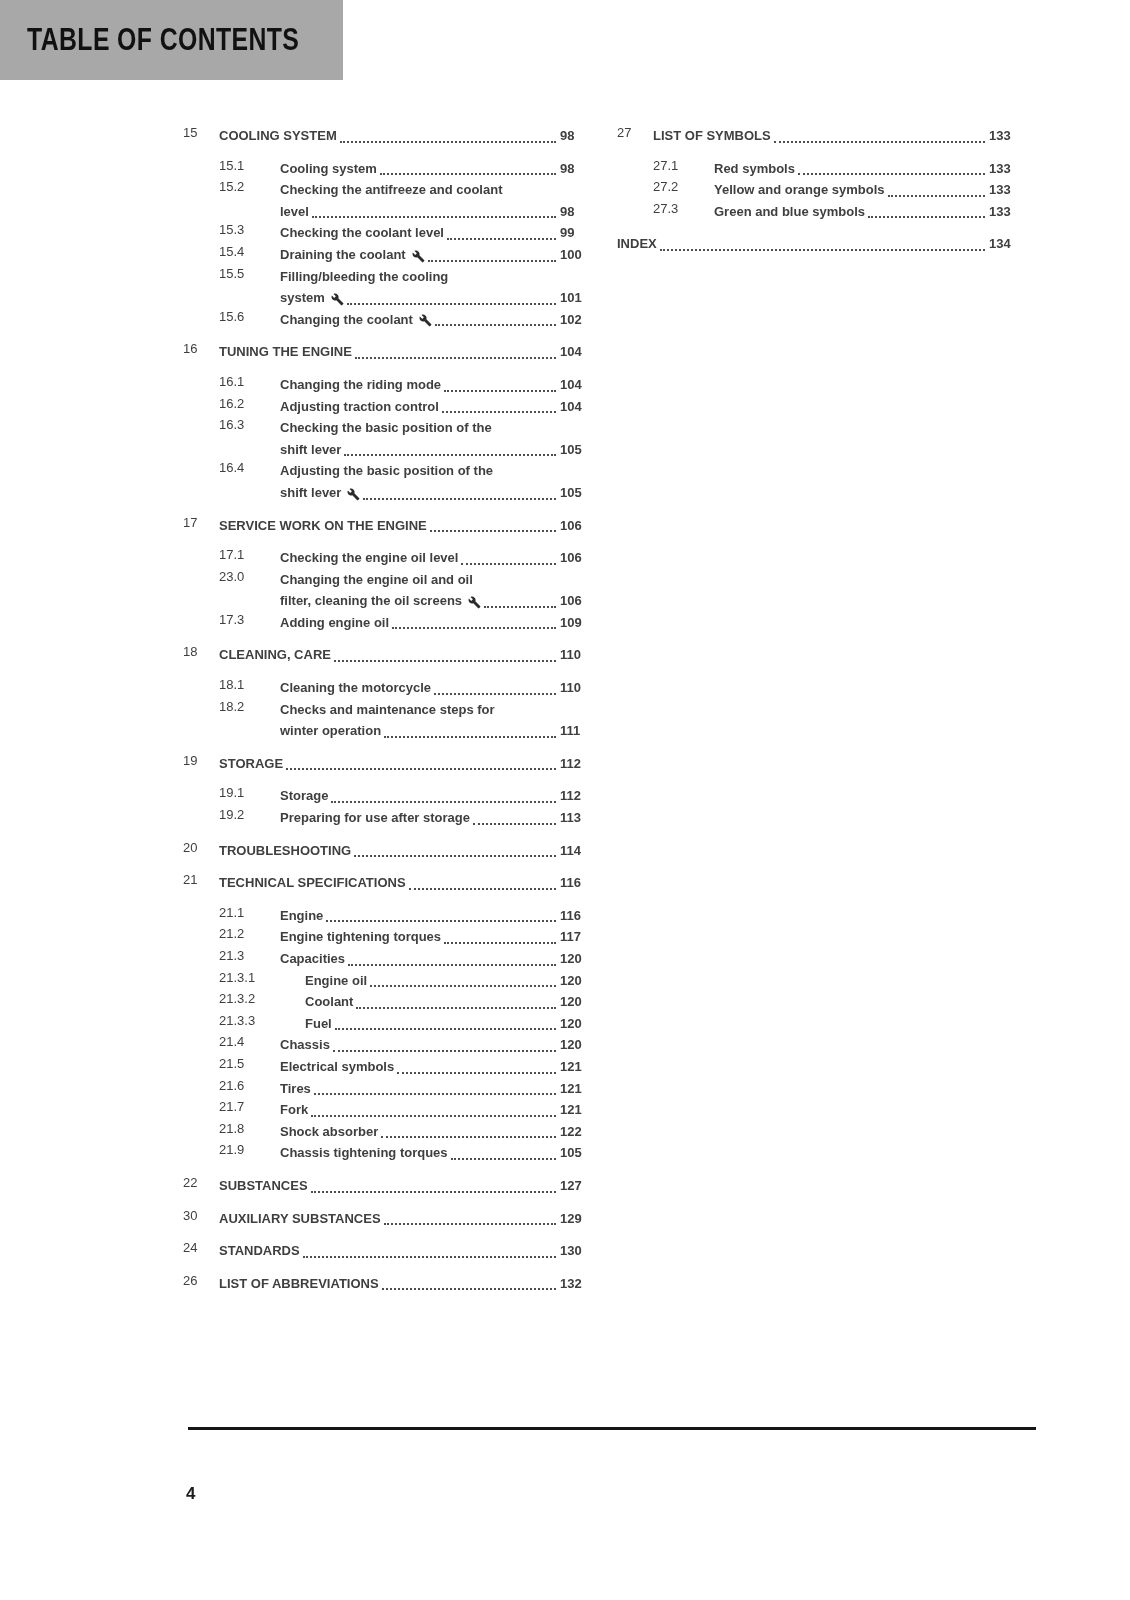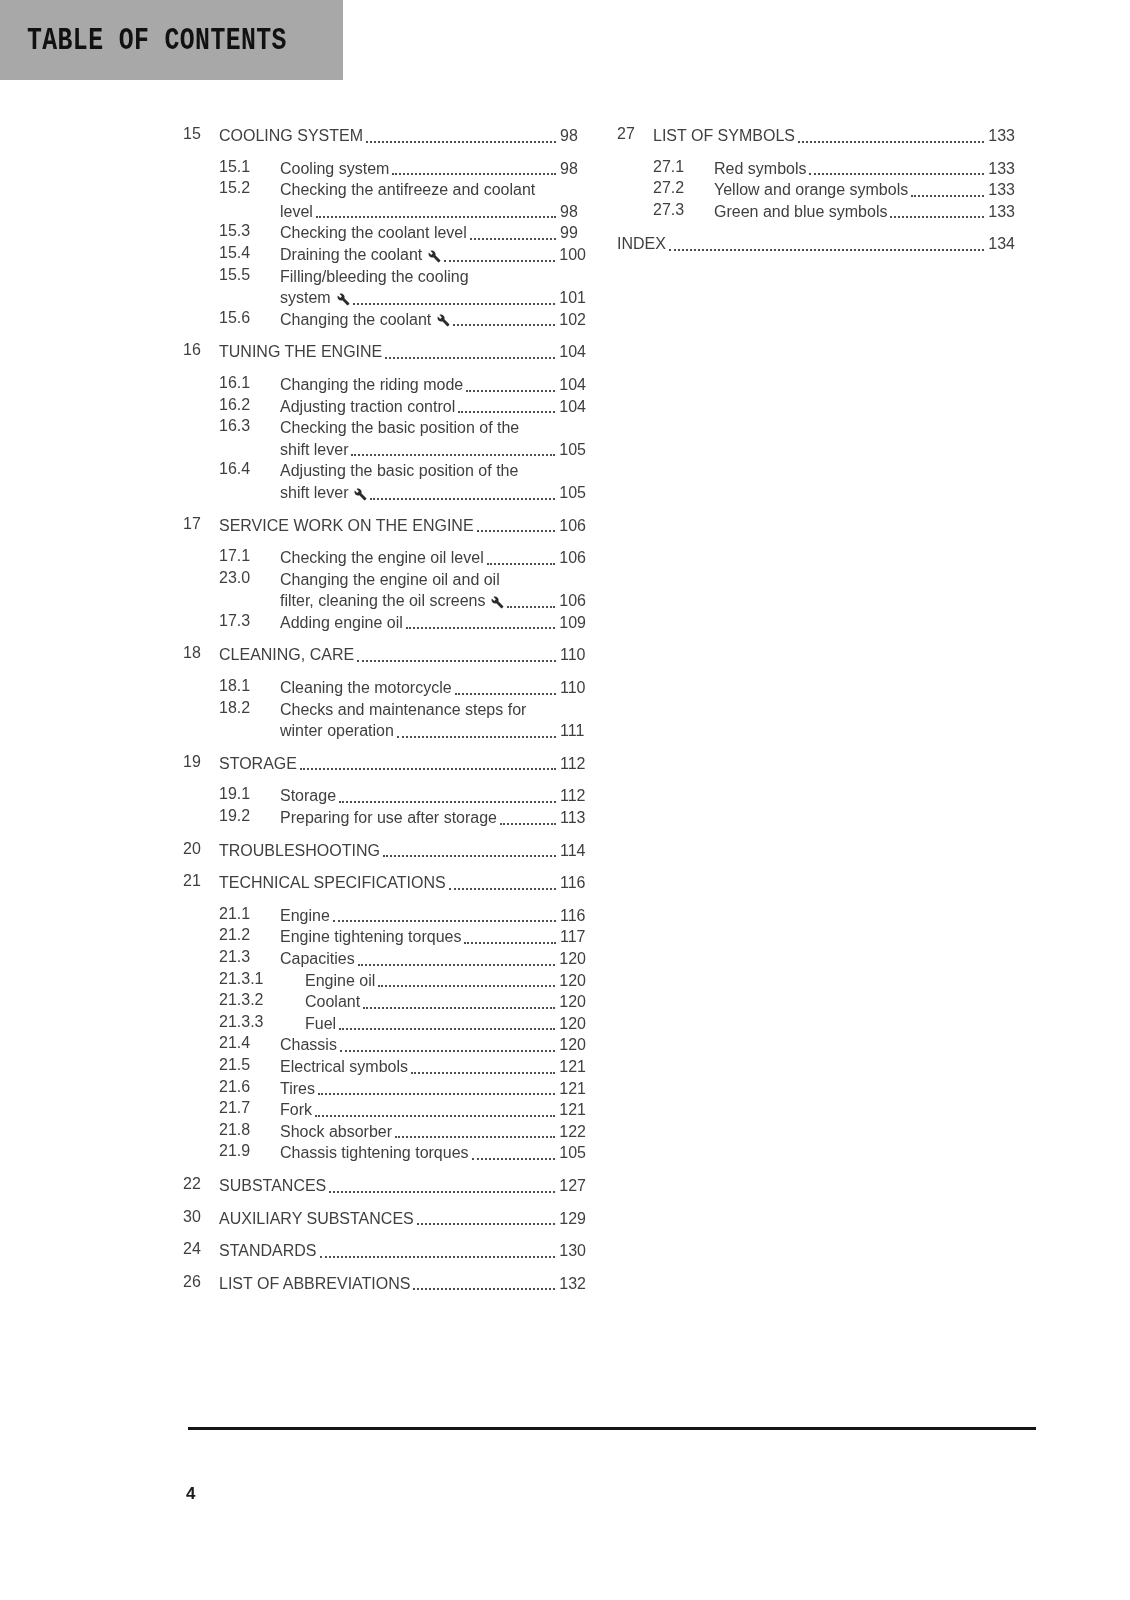--- a/index.html
+++ b/index.html
@@ -3,41 +3,41 @@
 <meta charset="utf-8">
 <style>
   html,body{margin:0;padding:0;}
   body{
     width:1130px;height:1600px;position:relative;background:#ffffff;
     font-family:"Liberation Sans","DejaVu Sans",sans-serif;color:#3f3f3f;
     overflow:hidden;
   }
   .header-box{
     position:absolute;left:0;top:0;width:343px;height:80px;background:#a8a8a8;
-    display:flex;align-items:center;font-family:Liberation Mono, monospace;
+    display:flex;align-items:center;
   }
   .header-title{
     margin-left:27px;font-weight:bold;font-size:31px;color:#111;
     transform:scaleX(0.80);transform-origin:left center;
     letter-spacing:0.5px;white-space:nowrap;
   }
   .toc{
     position:absolute;left:183px;top:125px;width:833px;
-    display:flex;gap:31px;font-size:16px;
+    display:flex;gap:31px;font-size:13px;
   }
   .col-left{flex:0 0 403px;width:403px;}
   .col-right{flex:0 0 398px;width:398px;}
   .row{display:flex;}
   .row .num{flex:0 0 36px;}
   .row.chapter,.row.index{margin:11px 0;}
   .col-left > :first-child,.col-right > :first-child{margin-top:0;}
   .row.section,.row.subsection{padding-left:36px;}
   .row.section .num{flex:0 0 61px;}
   .row.subsection .num{flex:0 0 86px;}
-  .body{flex:1;min-width:0;}
+  .body{flex:1;min-width:0;font-weight:bold;}
   .line{display:flex;align-items:flex-end;line-height:21.6px;}
   .t{white-space:nowrap;}
   .leader{
     flex:1;min-width:12px;border-bottom:2px dotted #4e4e4e;
     margin:0 4px 4px 3px;
   }
   .pg{min-width:26px;white-space:nowrap;}
   .wrench{display:inline-flex;margin:0 0 3px 6px;}
   .wrench svg{width:13px;height:13px;fill:#2b2b2b;}
   .footer-rule{

